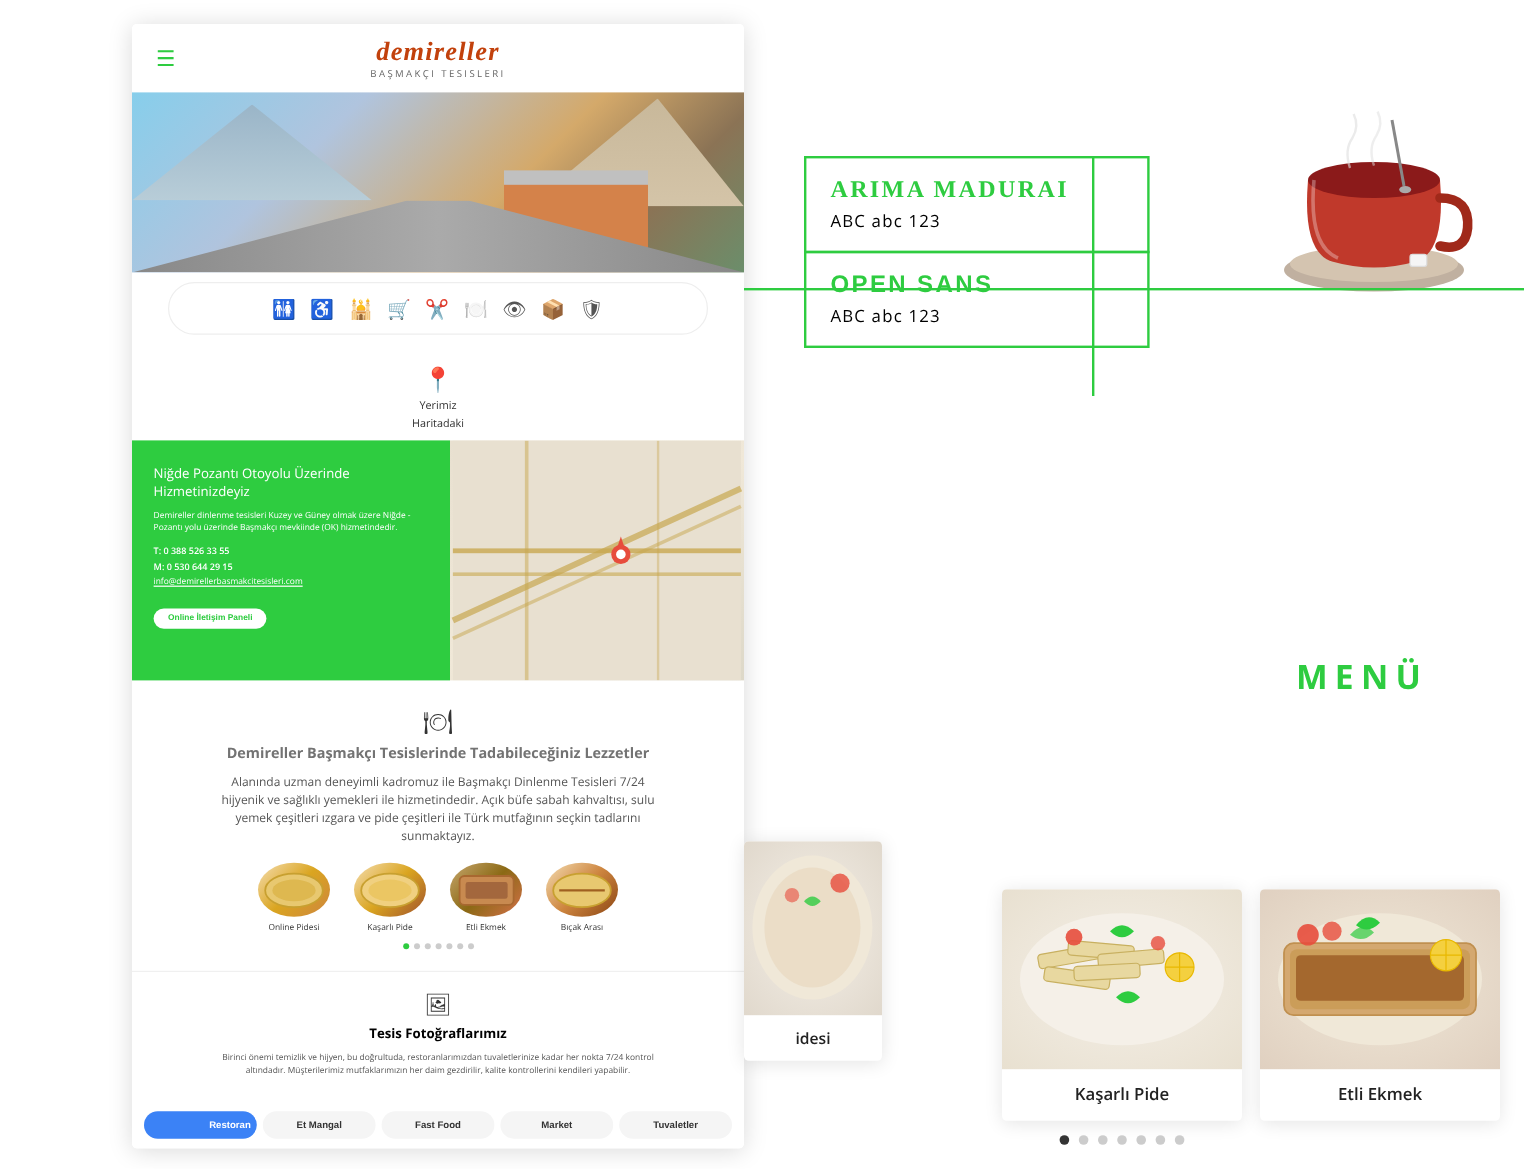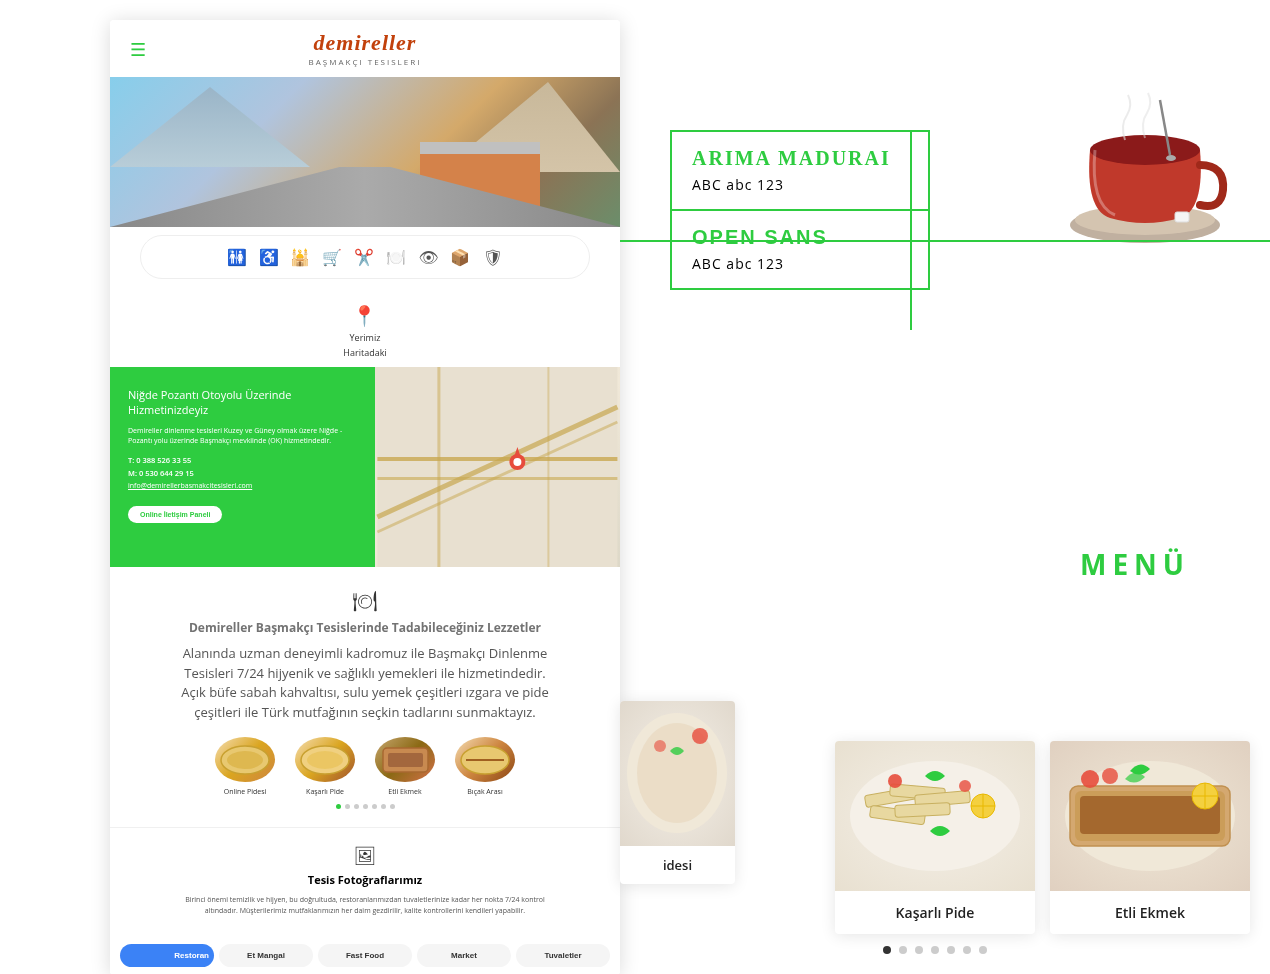--- a/index.html
+++ b/index.html
@@ -210,21 +210,21 @@
       display: block;
       margin-bottom: 5px;
     }
     .food-section h2 {
       font-size: 12px;
       font-weight: 700;
       margin-bottom: 8px;
       color: #737373;
     }
     .food-section p {
-      font-size: 13px;
+      font-size: 10px;
       color: #555;
       line-height: 1.5;
       max-width: 380px;
       margin: 0 auto 15px;
     }
     .food-items {
       display: flex;
       justify-content: center;
       gap: 20px;
       align-items: flex-end;
@@ -593,21 +593,21 @@
     <rect x="130" y="162" width="14" height="10" rx="2" fill="#f5f5f5" stroke="#ddd"></rect>
 
     <path d="M80 90 Q75 75 82 65 Q88 55 83 45" stroke="#ddd" stroke-width="2" fill="none" opacity="0.6"></path>
     <path d="M100 88 Q95 73 102 63 Q108 53 103 43" stroke="#ddd" stroke-width="2" fill="none" opacity="0.5"></path>
   </svg>
 </div>
 
 <div style="position:absolute; right:0; top:240px; left:620px; height:2px; background:#2ecc40;"></div>
 <div style="position:absolute; left:910px; top:130px; width:2px; background:#2ecc40; height:200px;"></div>
 
-<div style="position:absolute; left:670px; top:130px; width:260px;">
+<div style="position:absolute; left:670px; top:130px; width:288px;">
   <div class="font-box">
     <div class="font-name" style="font-family: Georgia, serif; font-style: normal;">ARIMA MADURAI</div>
     <div class="font-sample">ABC abc 123</div>
   </div>
   <div class="font-box">
     <div class="font-name" style="font-family: Arial, sans-serif;">OPEN SANS</div>
     <div class="font-sample">ABC abc 123</div>
   </div>
 </div>
 

